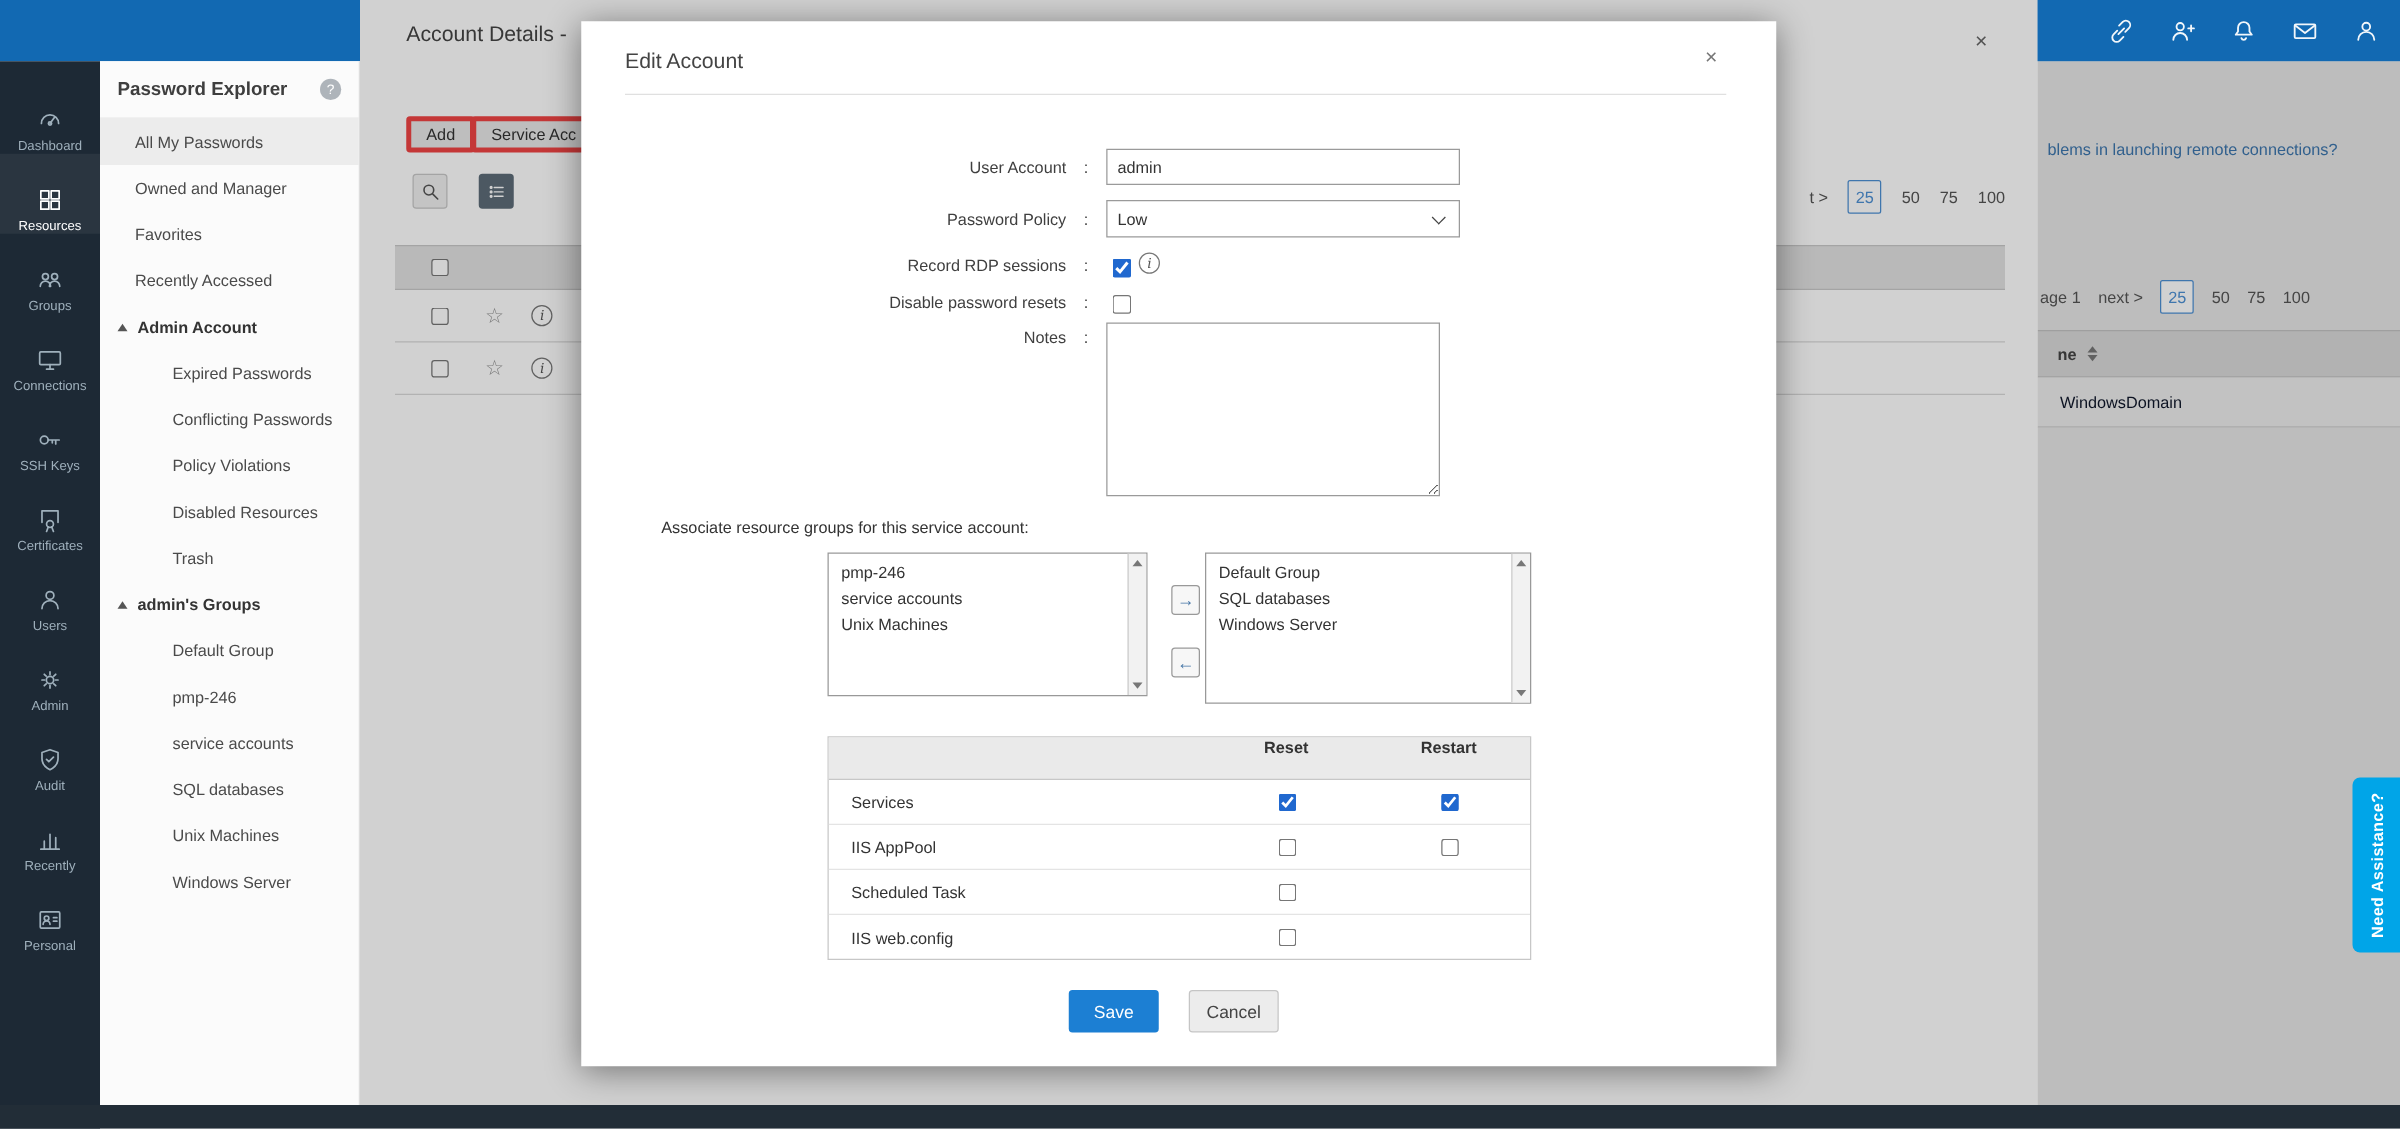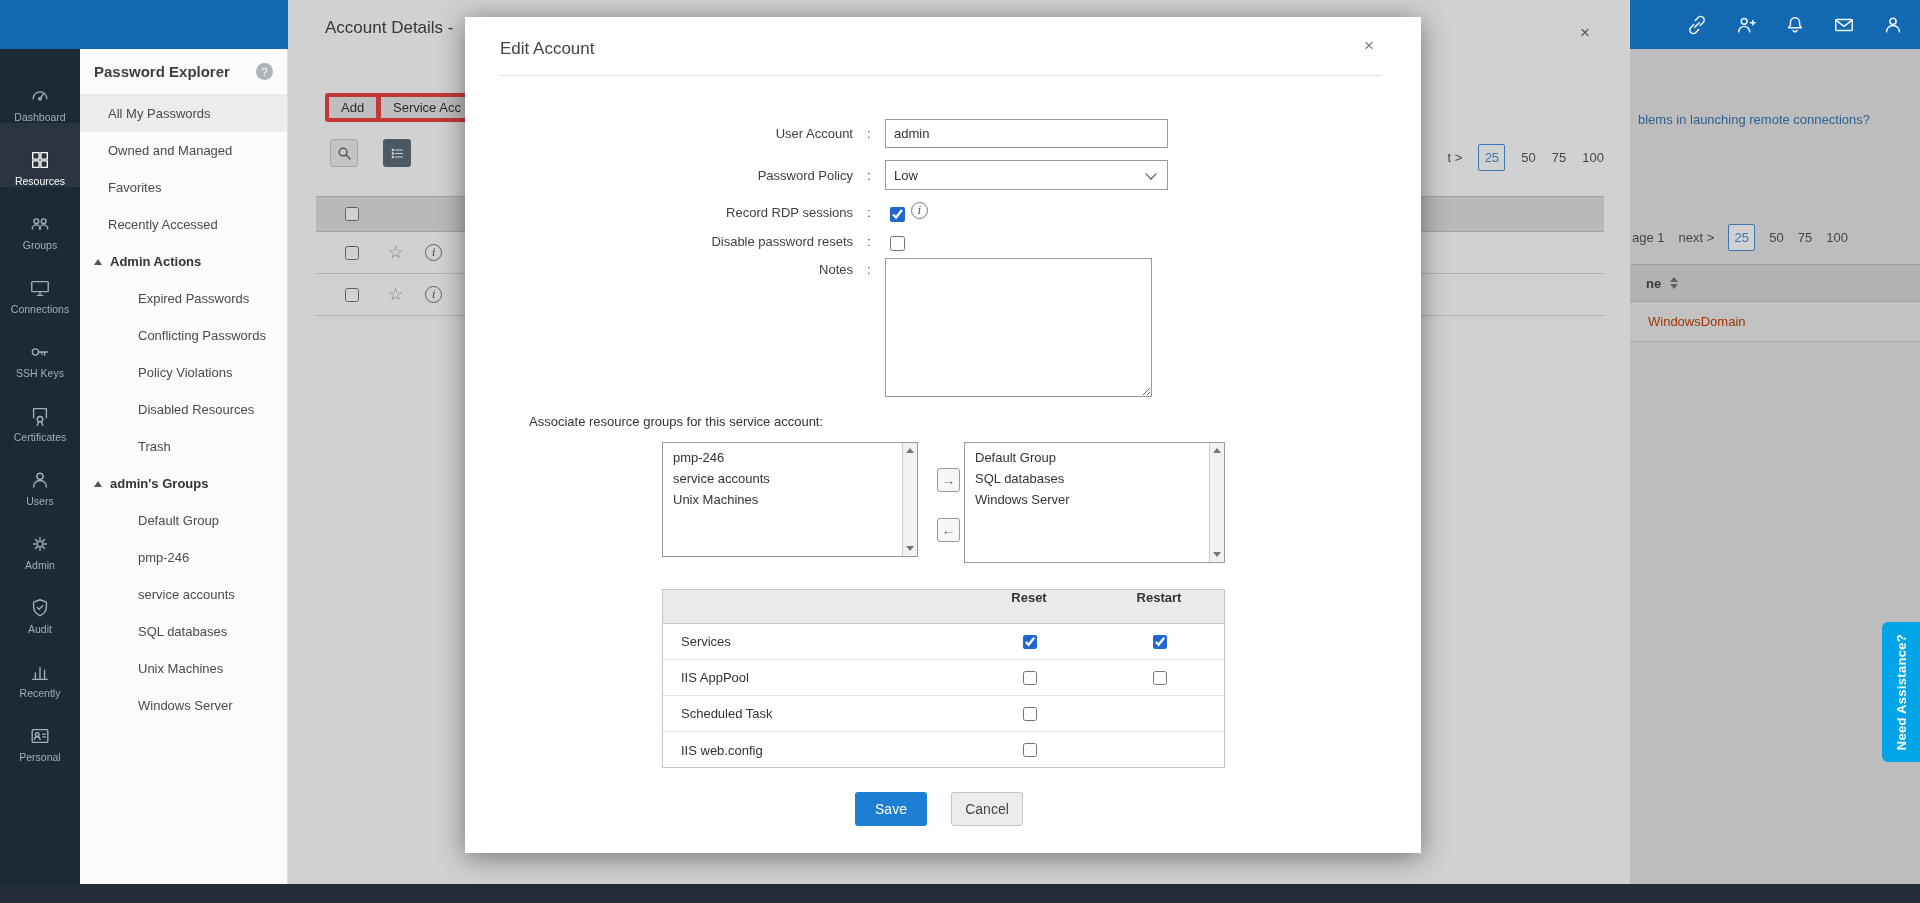--- a/index.html
+++ b/index.html
@@ -69,21 +69,21 @@
   .panel-row .info-circle { margin-left:22px; }
 
   
   .bgstrip { position:absolute; left:1630px; top:49px; width:290px; height:835px; background:#e7e7e7; z-index:4; overflow:hidden; }
   .strip-link { position:absolute; left:8px; top:63px; font-size:13px; color:#3d76ad; white-space:nowrap; cursor:pointer; }
   .strip-pag { position:absolute; left:2px; top:175px; height:27px; display:flex; align-items:center; gap:14px; font-size:13px; color:#555; white-space:nowrap; }
   .strip-thead { position:absolute; left:0; top:215px; width:290px; height:38px; background:#d9d9d9;
                  border-top:1px solid #c3c3c3; border-bottom:1px solid #c3c3c3; display:flex; align-items:center;
                  padding-left:16px; font-size:13px; color:#444; font-weight:bold; }
   .strip-row { position:absolute; left:0; top:253px; width:290px; height:40px; background:#ededed; border-bottom:1px solid #cfcfcf;
-               display:flex; align-items:center; padding-left:18px; font-size:13px; color:#c2410c; }
+               display:flex; align-items:center; padding-left:18px; font-size:13px; color:#0f172a; }
   .sort-icon { display:inline-flex; flex-direction:column; gap:2px; margin-left:9px; }
   .tri-u { width:0; height:0; border-left:4px solid transparent; border-right:4px solid transparent; border-bottom:5px solid #777; }
   .tri-d { width:0; height:0; border-left:4px solid transparent; border-right:4px solid transparent; border-top:5px solid #777; }
 
   
   .overlay-panel { position:absolute; left:288px; top:0; width:1342px; height:884px; background:rgba(0,0,0,0.18); z-index:20; pointer-events:none; }
   .overlay-strip { position:absolute; left:1630px; top:49px; width:290px; height:835px; background:rgba(0,0,0,0.18); z-index:20; pointer-events:none; }
   .assist { position:absolute; left:1882px; top:622px; width:38px; height:140px; background:#00a5e8; border-radius:6px 0 0 6px;
             z-index:25; display:flex; align-items:center; justify-content:center; cursor:pointer; }
   .assist span { writing-mode:vertical-rl; transform:rotate(180deg); color:#fff; font-weight:bold; font-size:13px; letter-spacing:.3px; }
@@ -256,31 +256,31 @@
 
 <section class="explorer">
   <div class="exp-head">
     <span class="exp-title">Password Explorer</span>
     <span class="help-badge">?</span>
   </div>
   <div class="exp-item selected">
       <span>All My Passwords</span>
     </div>
   <div class="exp-item">
-      <span>Owned and Managed</span>
+      <span>Owned and Manager</span>
     </div>
   <div class="exp-item">
       <span>Favorites</span>
     </div>
   <div class="exp-item">
       <span>Recently Accessed</span>
     </div>
   <div class="exp-item exp-group">
     <span class="caret-up"></span>
-    <span>Admin Actions</span>
+    <span>Admin Account</span>
   </div>
   <div class="exp-item exp-sub">
       <span>Expired Passwords</span>
     </div>
   <div class="exp-item exp-sub">
       <span>Conflicting Passwords</span>
     </div>
   <div class="exp-item exp-sub">
       <span>Policy Violations</span>
     </div>

